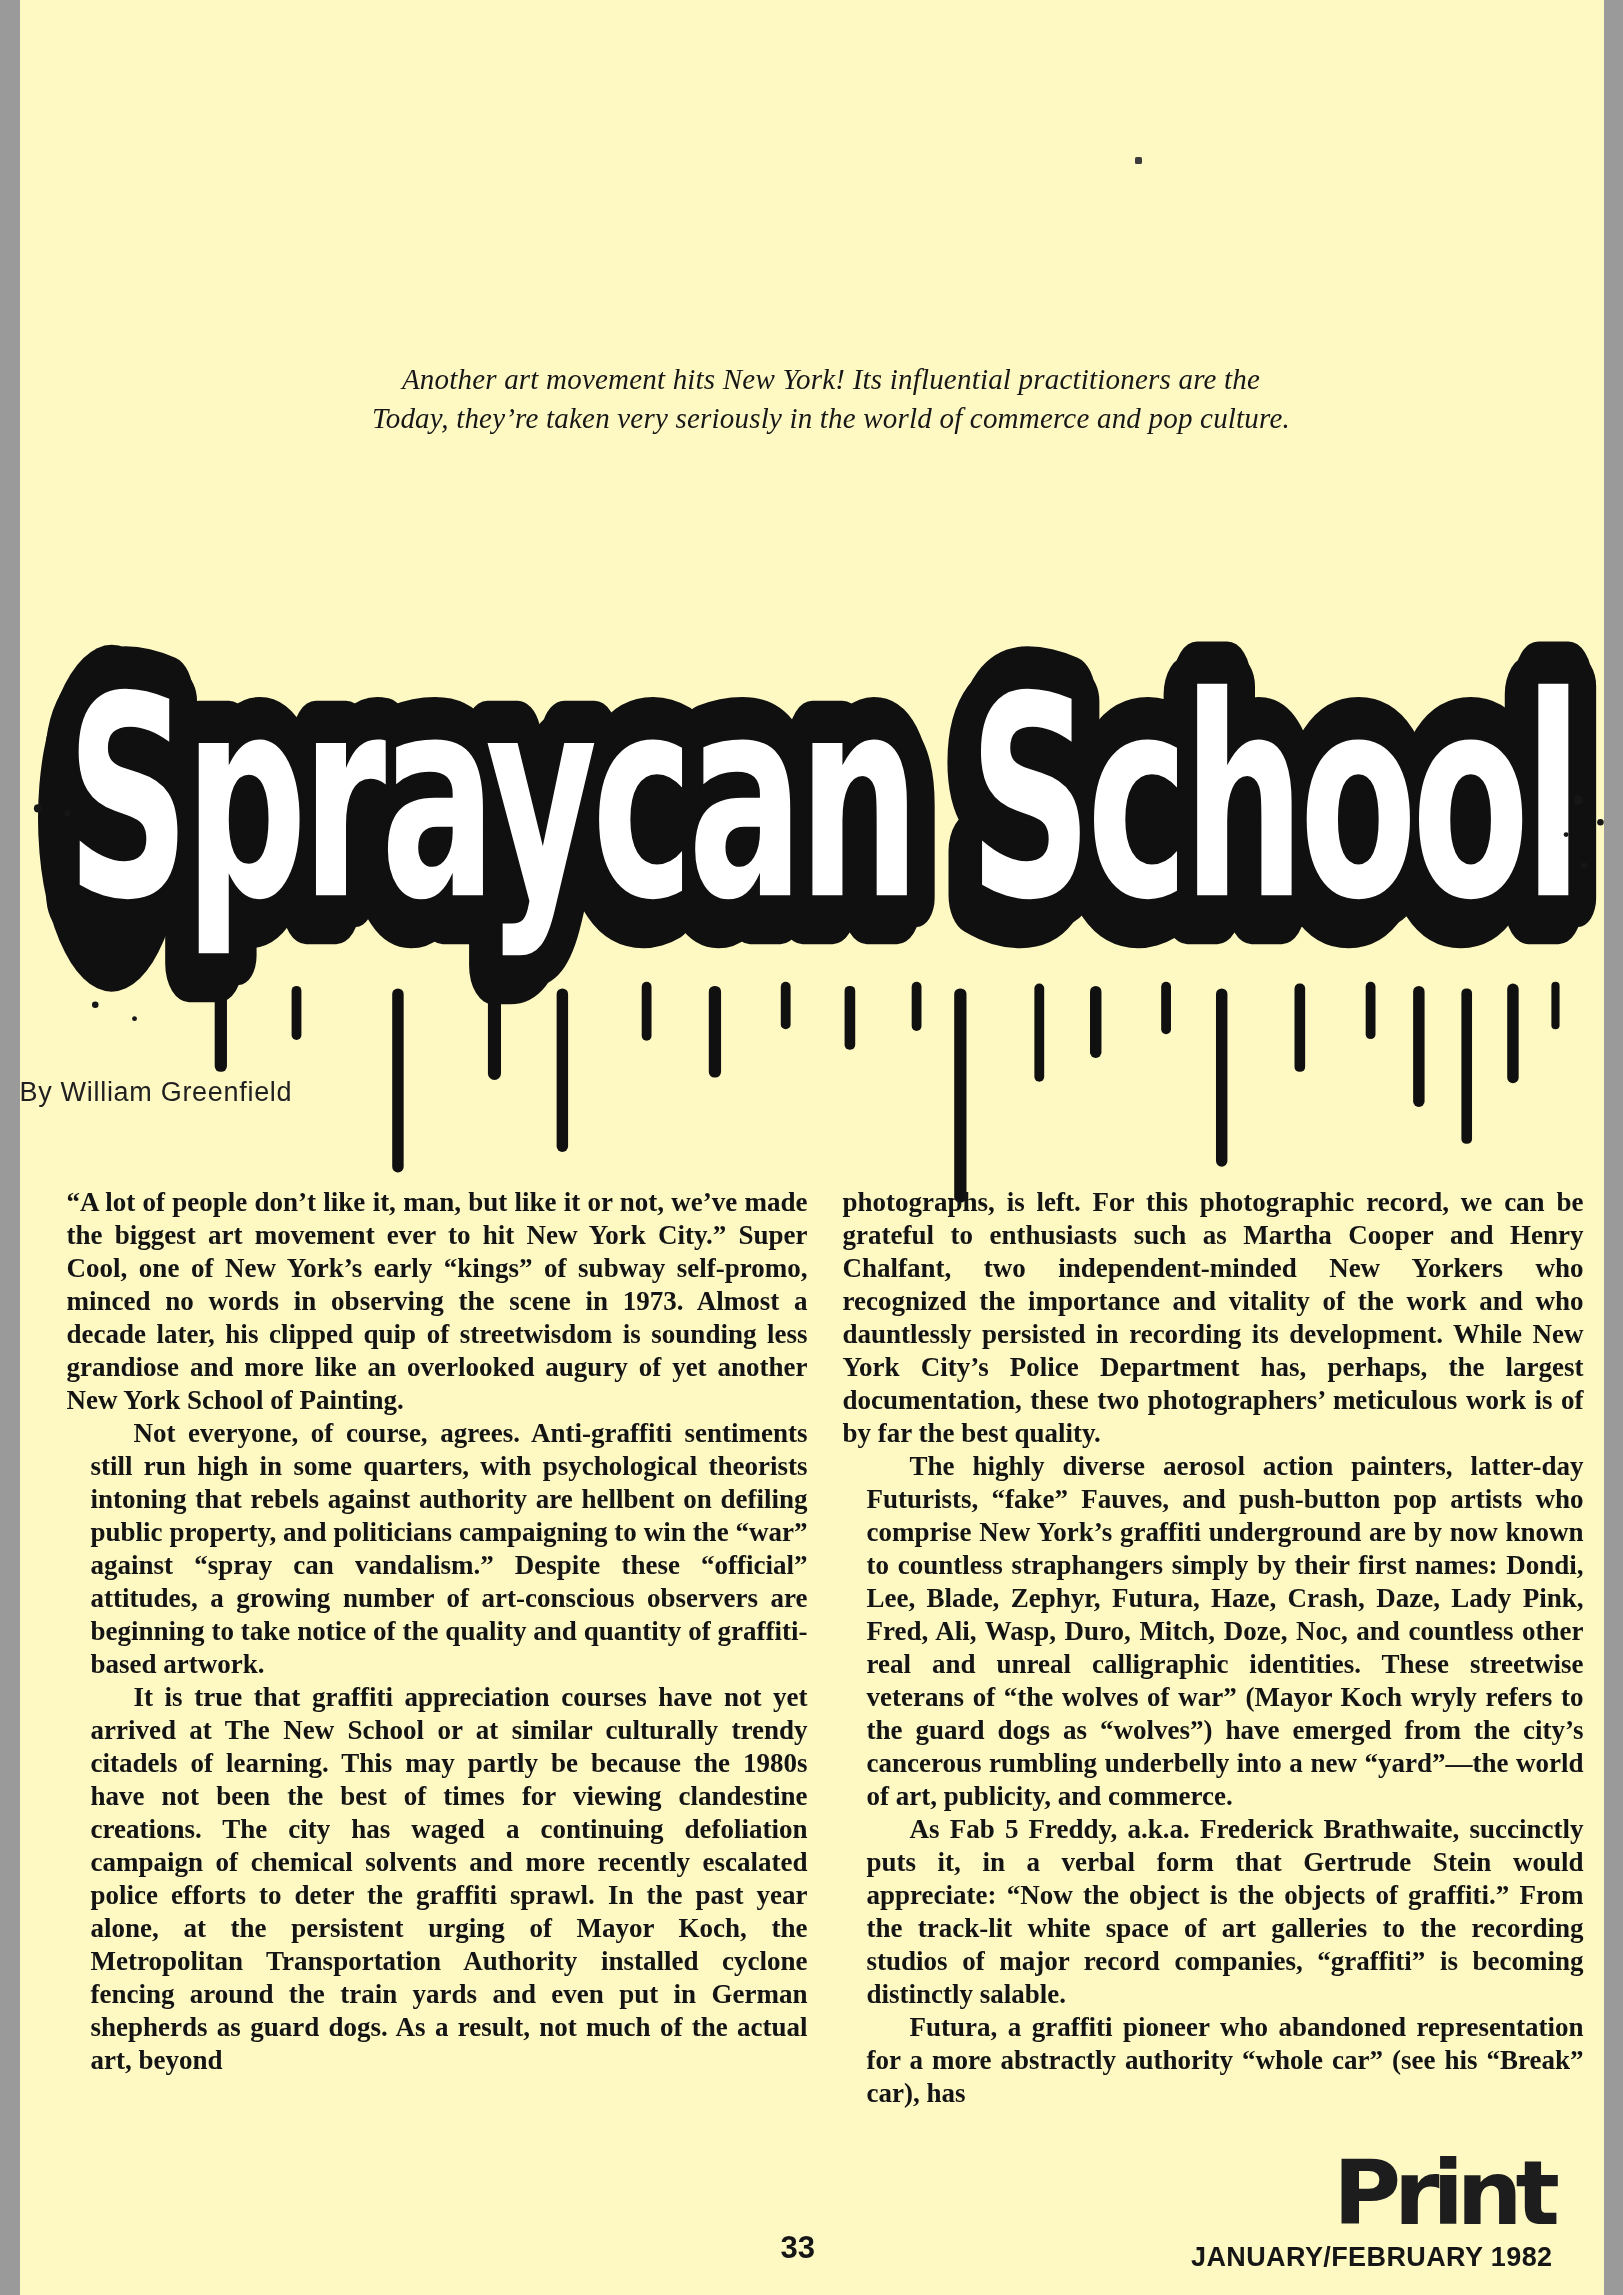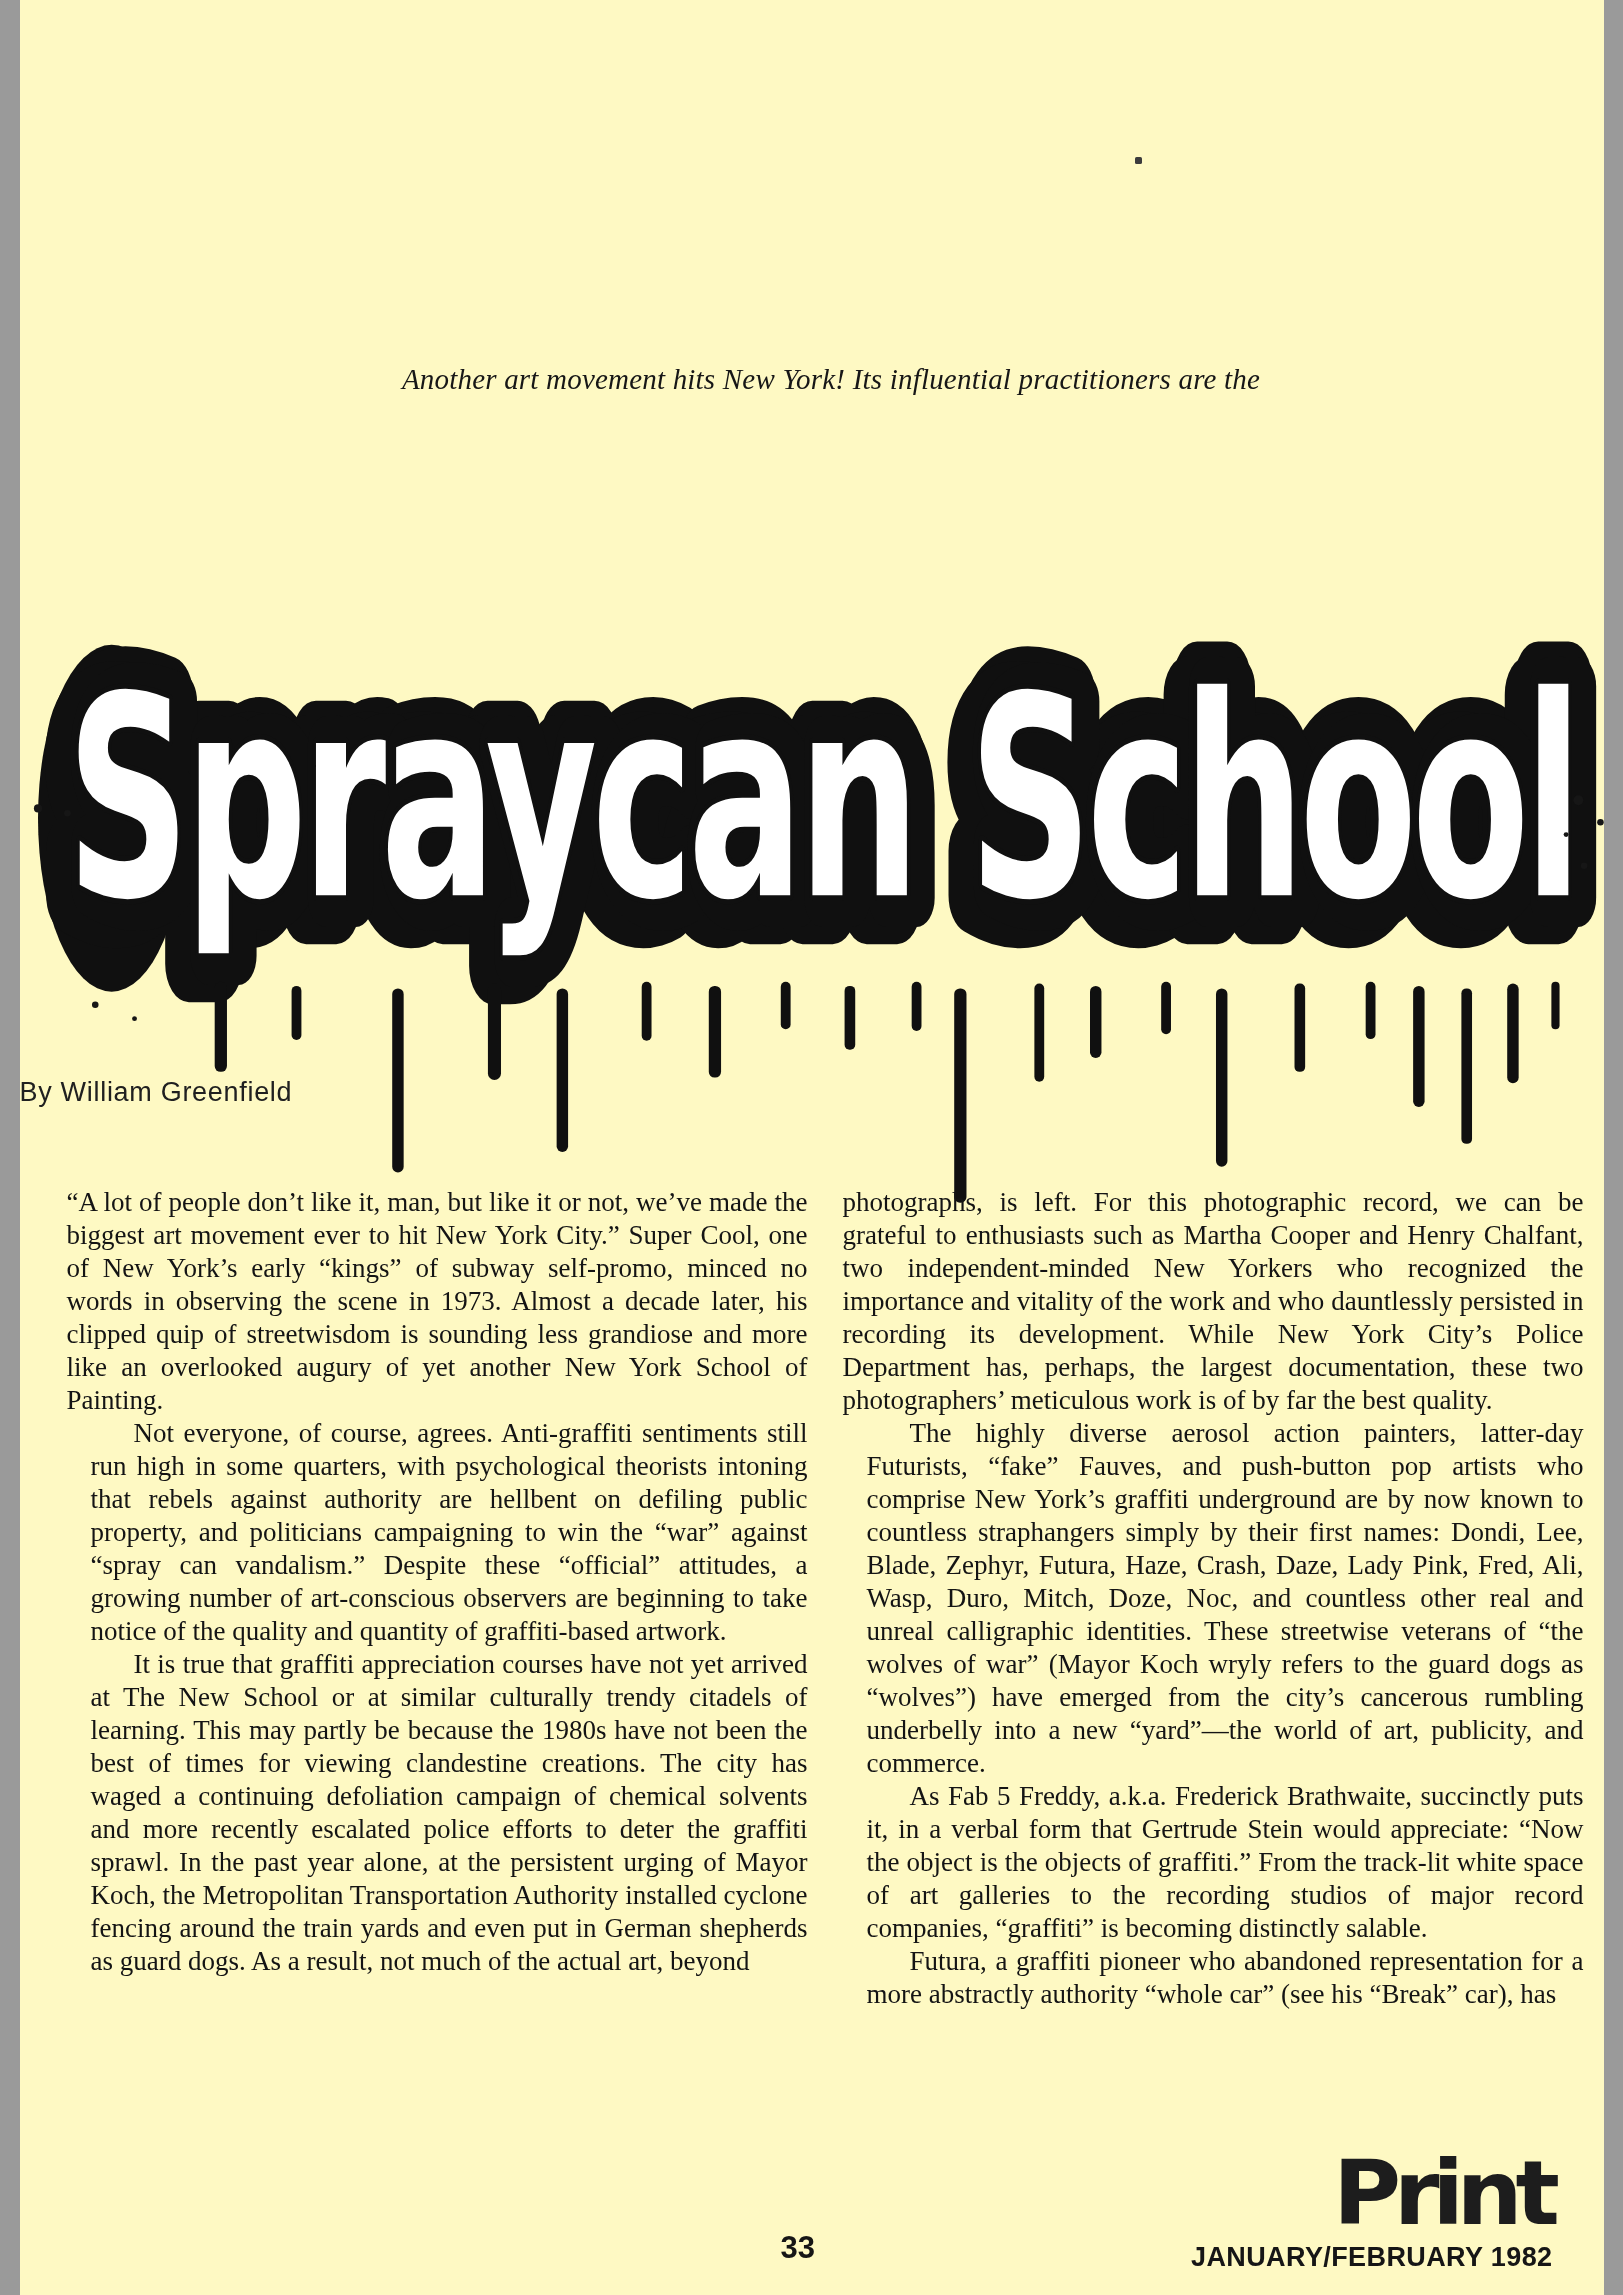--- a/index.html
+++ b/index.html
@@ -31,20 +31,21 @@
     font-family:"Liberation Sans", sans-serif;
     font-size:27px; letter-spacing:0.7px;
     color:#202020;
   }
   .col {
     position:absolute; top:1186px; width:741px;
     font-family:"Liberation Serif", serif;
     font-size:27px; line-height:33px;
     text-align:justify;
     color:#141414;
+    font-weight:bold;
   }
   .col-left  { left:47px; }
   .col-right { left:823px; }
   .col p { margin:0; }
   .col p.indent { text-indent:43px;margin-left:24px; }
   .page-number {
     position:absolute; left:761px; top:2230px; width:98px;
     font-family:"Liberation Sans", sans-serif;
     font-weight:bold; font-size:31px;
     color:#161616;
@@ -66,20 +67,21 @@
 </style>
 </head>
 <body>
 
 <div class="page">
 
   <div class="speck"></div>
 
   <div class="intro">
     <div>Another art movement hits New York! Its influential practitioners are the</div>
+    <div>Today, they’re taken very seriously in the world of commerce and pop culture.</div>
   </div>
 
   <svg class="headline-svg" width="1623" height="671" viewBox="0 0 1984 820" aria-hidden="false">
 
     <ellipse cx="112" cy="340" rx="90" ry="212" fill="#101010"></ellipse>
 
     <g font-family="'DejaVu Sans', sans-serif" font-weight="bold" font-size="210" text-anchor="middle" style="letter-spacing:-7px">
       <g transform="scale(1,1.62)">
         <text x="980" y="265" fill="#101010" stroke="#101010" stroke-width="58" stroke-linejoin="round">Spraycan School</text>
         <text x="968" y="276" fill="#101010" stroke="#101010" stroke-width="58" stroke-linejoin="round">Spraycan School</text>

